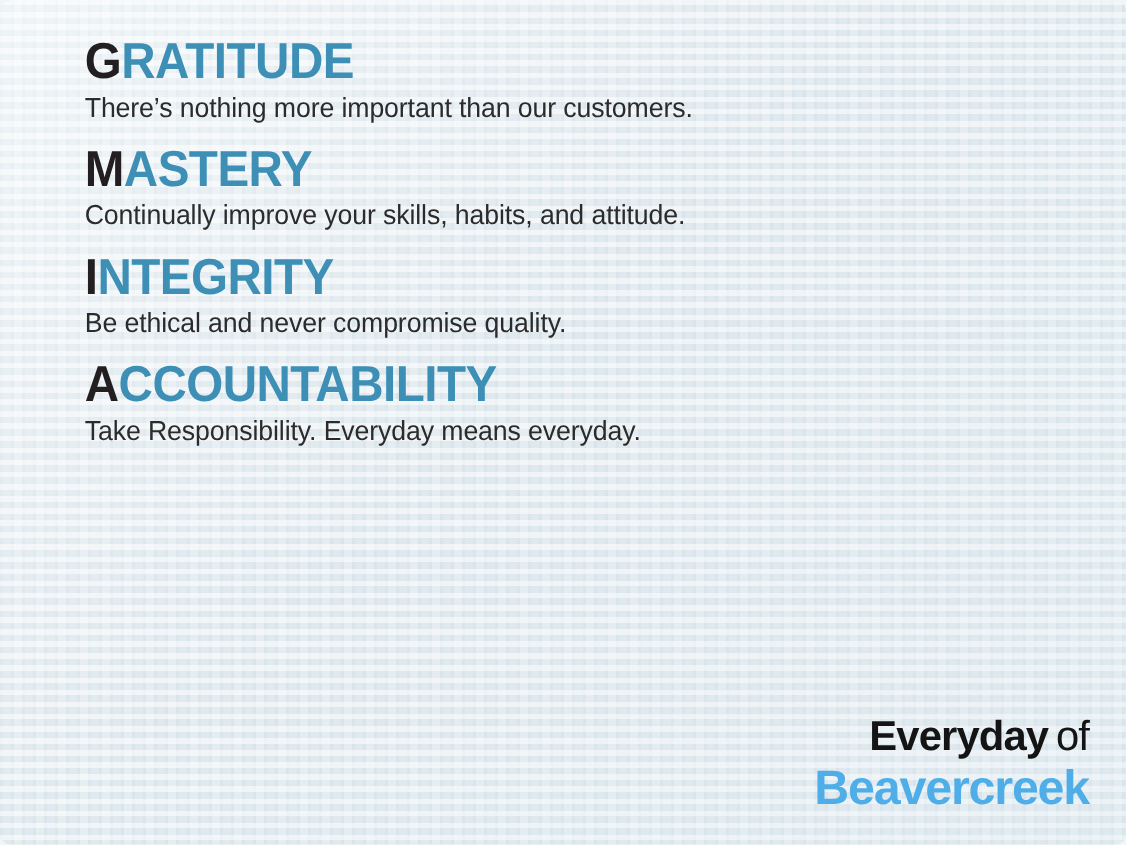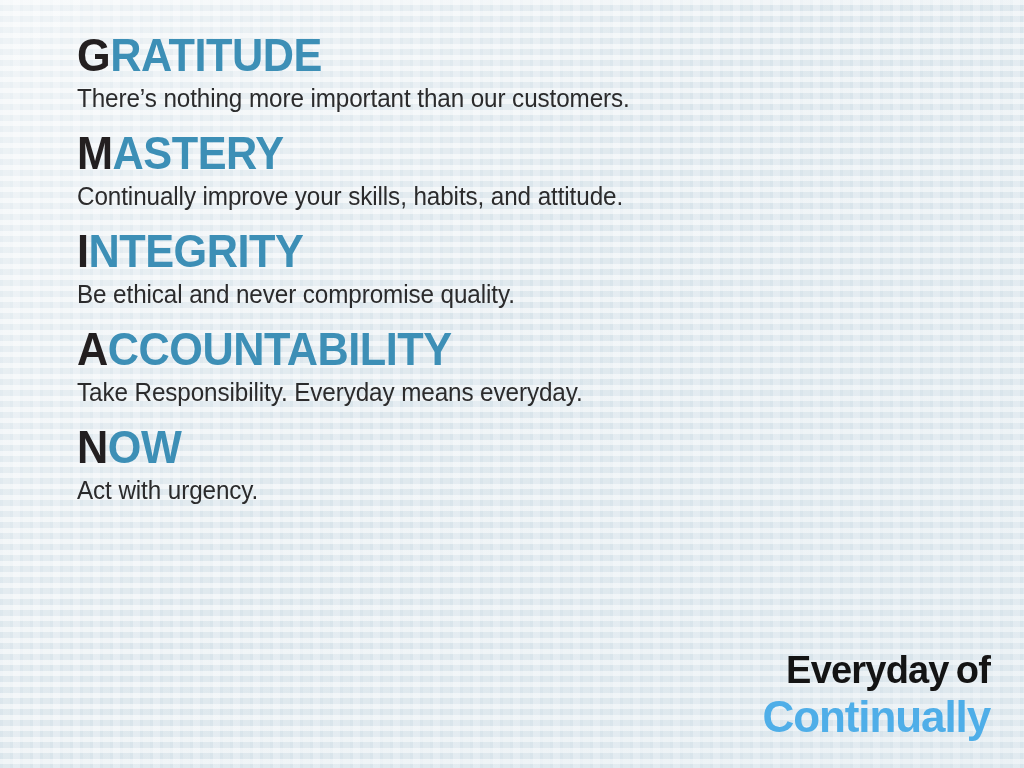--- a/index.html
+++ b/index.html
@@ -17,20 +17,21 @@
   }
 
   
   #poster {
     position: relative;
     width: 1024px;
     height: 768px;
     box-sizing: border-box;
     background-color: #f1f5f8;
     overflow: hidden;
+    border-radius: 11px;
   }
 
   
   #bg-pattern {
     position: absolute;
     inset: 0;
     pointer-events: none;
     background-color: #f2f6f9;
     background-image:
       linear-gradient(to right,
@@ -131,21 +132,21 @@
     color: #141414;
     letter-spacing: -0.8px;
     white-space: nowrap;
   }
 
   #logo-brand {
     font-weight: bold;
   }
 
   #logo-of {
-    font-weight: bold;
+    font-weight: normal;
     margin-left: 7px;
   }
 
   #logo-line-2 {
     font-size: 44px;
     line-height: 47px;
     font-weight: bold;
     color: #4faee8;
     letter-spacing: -1.1px;
     white-space: nowrap;
@@ -178,25 +179,21 @@
     <div class="value-block">
       <div class="value-heading"><span class="lead">I</span><span class="rest">NTEGRITY</span></div>
       <div class="value-desc">Be ethical and never compromise quality.</div>
     </div>
 
     <div class="value-block">
       <div class="value-heading"><span class="lead">A</span><span class="rest">CCOUNTABILITY</span></div>
       <div class="value-desc">Take Responsibility. Everyday means everyday.</div>
     </div>
 
-    <div class="value-block">
-      <div class="value-heading"><span class="lead">N</span><span class="rest">OW</span></div>
-      <div class="value-desc">Act with urgency.</div>
-    </div>
 
   </div>
 
   <div id="logo">
     <div id="logo-line-1"><span id="logo-brand">Everyday</span><span id="logo-of">of</span></div>
-    <div id="logo-line-2">Continually</div>
+    <div id="logo-line-2">Beavercreek</div>
   </div>
 
 </div>
 
 </body></html>

